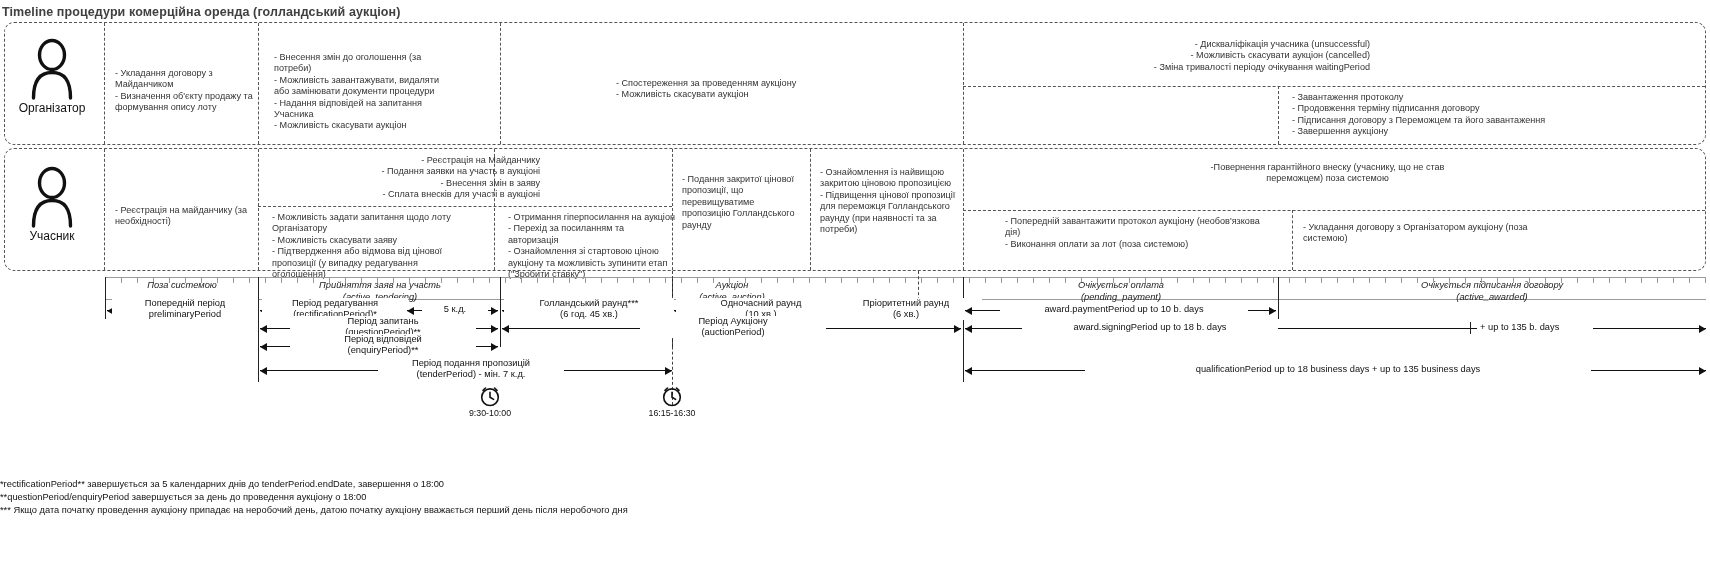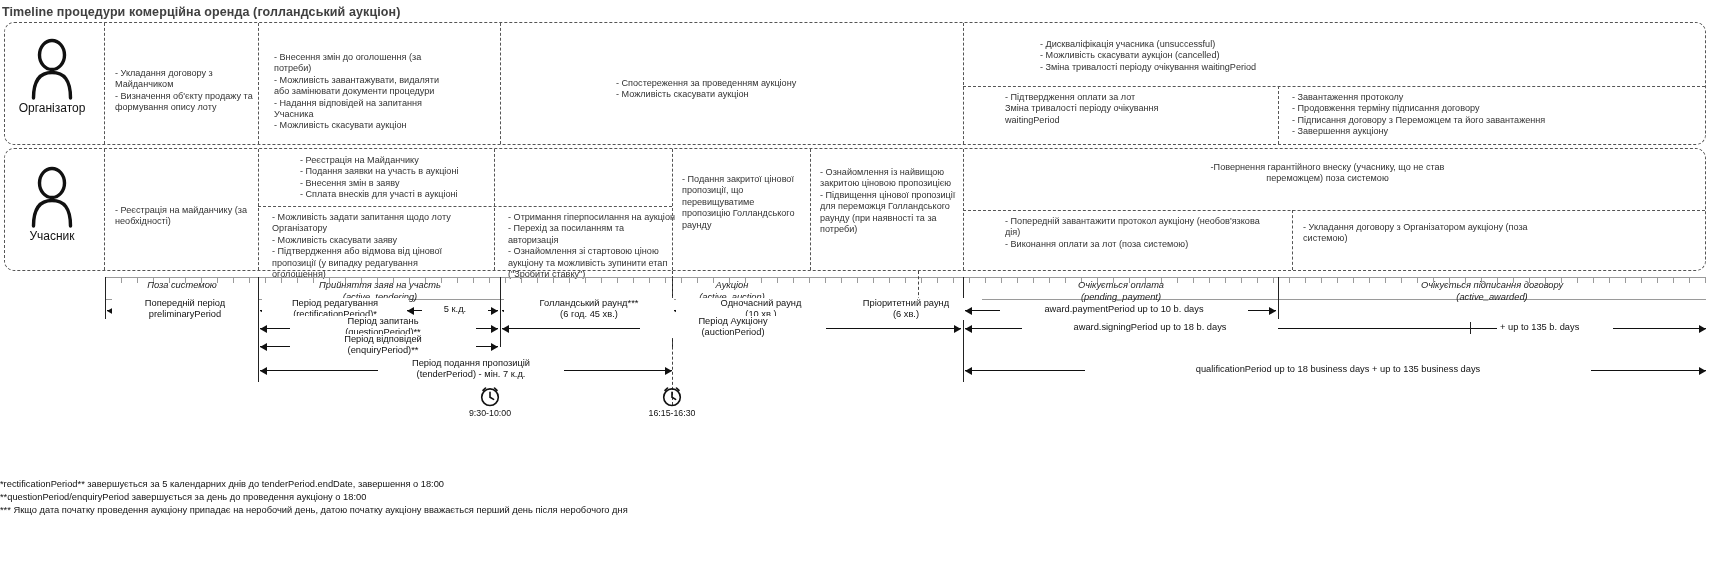--- a/index.html
+++ b/index.html
@@ -65,21 +65,21 @@
   
   .note{
     position:absolute;
     font-size:9.1px;
     line-height:11.4px;
     color:#333;
     white-space:pre-line;
     box-sizing:border-box;
   }
   .note.center{ text-align:center; }
-  .note.right{ }
+  .note.right{ text-align:right; }
 
   
   .tl-axis{
     position:absolute;
     left:105px; top:277px;
     width:1601px; height:0;
     border-top:1px solid #9a9a9a;
   }
   .tl-axis2{
     position:absolute;
@@ -196,23 +196,20 @@
 - Можливість завантажувати, видаляти
 або замінювати документи процедури
 - Надання відповідей на запитання
 Учасника
 - Можливість скасувати аукціон</div>
   <div class="note" style="left:616px; top:78px; width:300px;">- Спостереження за проведенням аукціону
 - Можливість скасувати аукціон</div>
   <div class="note right" style="left:1040px; top:39px; width:330px;">- Дискваліфікація учасника (unsuccessful)
 - Можливість скасувати аукціон (cancelled)
 - Зміна тривалості періоду очікування waitingPeriod</div>
-  <div class="note" style="left:1005px; top:92px; width:265px;">- Підтвердження оплати за лот
-  Зміна тривалості періоду очікування
-waitingPeriod</div>
   <div class="note" style="left:1292px; top:92px; width:400px;">- Завантаження протоколу
 - Продовження терміну підписання договору
 - Підписання договору з Переможцем та його завантаження
 - Завершення аукціону</div>
 
   <div class="lane lane-par"></div>
 
   <div class="vsep" style="left:104px; top:149px; height:121px;"></div>
   <div class="vsep" style="left:258px; top:149px; height:121px;"></div>
   <div class="vsep" style="left:494px; top:149px; height:121px;"></div>
@@ -435,21 +432,21 @@
 (questionPeriod)**</div>
 
   <div class="measure" style="left:502px; top:328px; width:459px;"></div>
   <div class="mlabel" style="left:640px; top:316px; width:180px;">Період Аукціону
 (auctionPeriod)</div>
 
   <div class="measure" style="left:965px; top:328px; width:620px;"></div>
   <div class="mlabel one" style="left:1022px; top:322px; width:250px;">award.signingPeriod up to 18 b. days</div>
 
   <div class="measure no-left" style="left:1470px; top:328px; width:236px;"></div>
-  <div class="mlabel one" style="left:1477px; top:322px; width:110px; text-align:left;margin-left:20px;">+ up to 135 b. days</div>
+  <div class="mlabel one" style="left:1477px; top:322px; width:110px; text-align:left;">+ up to 135 b. days</div>
   <div class="stageline" style="left:1470px; top:322px; height:12px;"></div>
 
   <div class="measure" style="left:260px; top:346px; width:238px;"></div>
   <div class="mlabel" style="left:290px; top:334px; width:180px;">Період відповідей
 (enquiryPeriod)**</div>
 
   <div class="measure" style="left:260px; top:370px; width:412px;"></div>
   <div class="mlabel" style="left:378px; top:358px; width:180px;">Період подання пропозицій
 (tenderPeriod) - мін. 7 к.д.</div>
 

